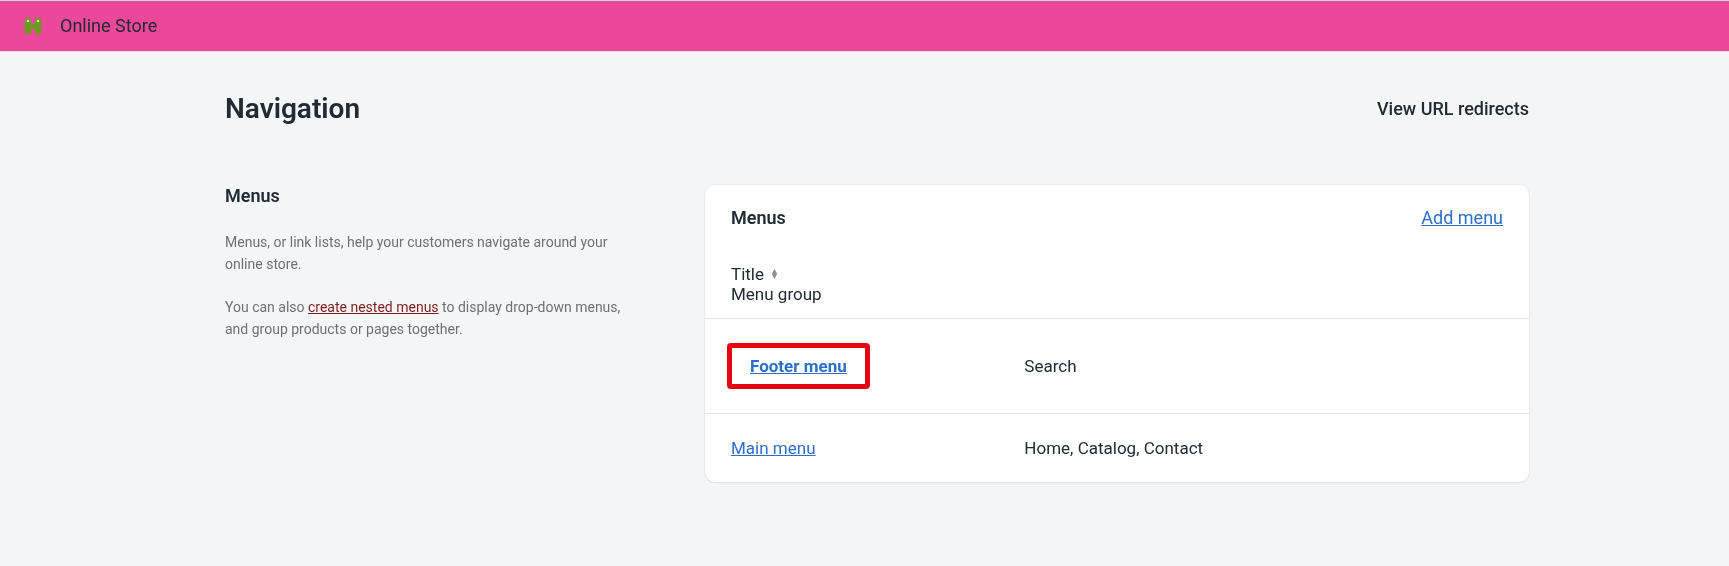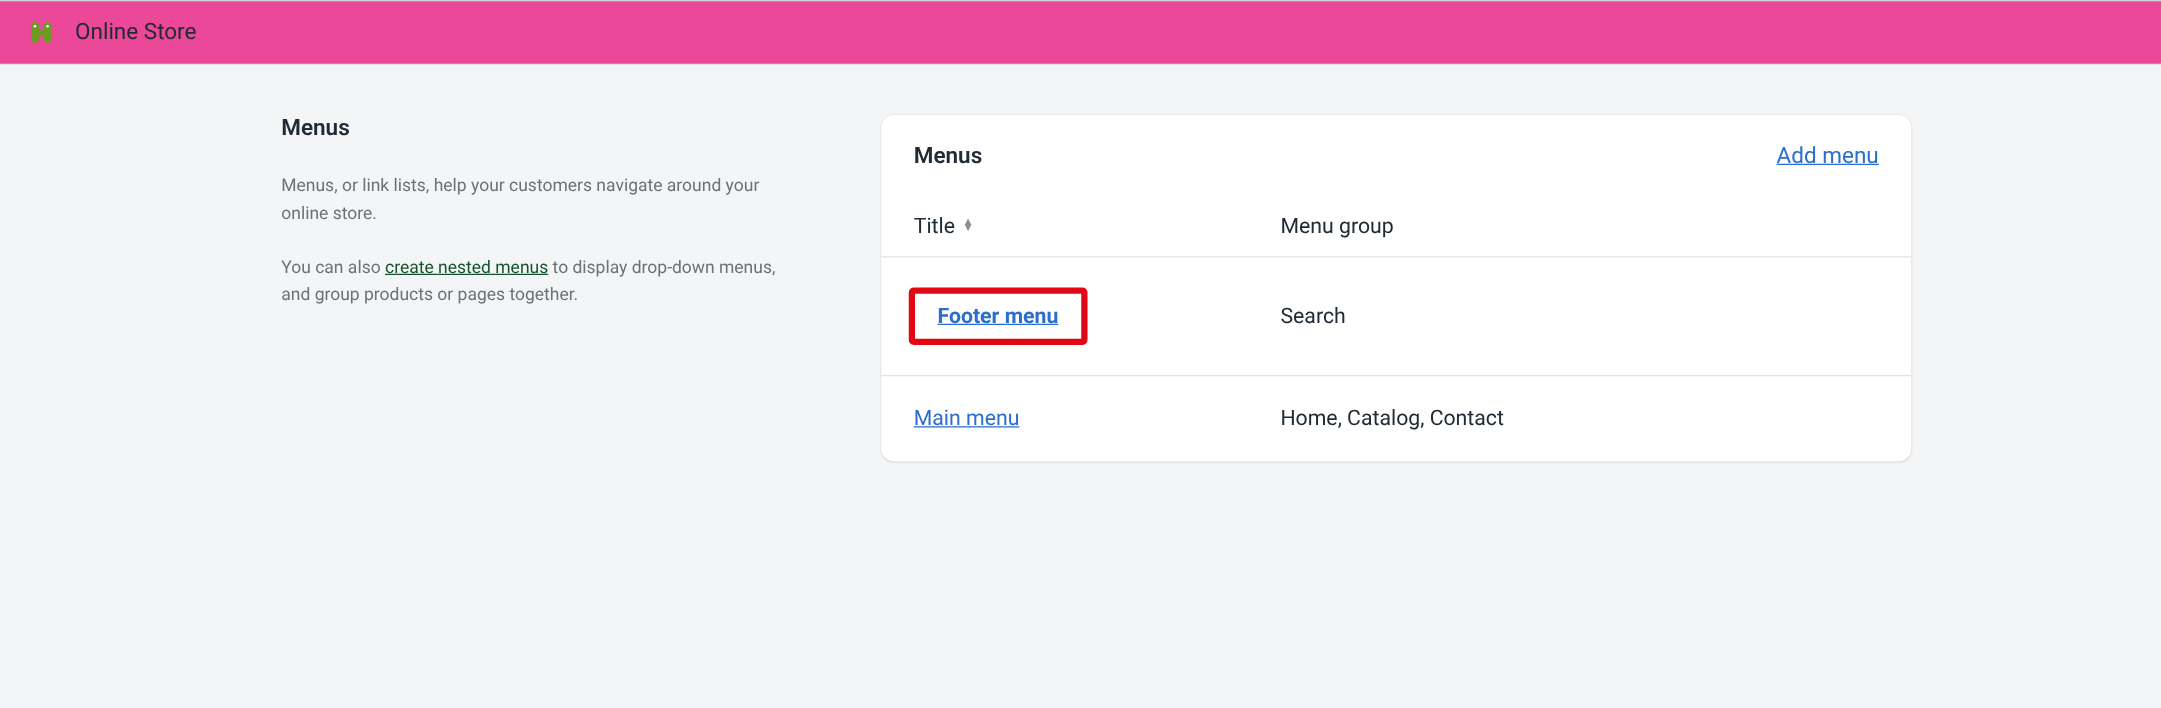--- a/index.html
+++ b/index.html
@@ -61,21 +61,21 @@
       margin-bottom: 26px;
       color: #212b36;
     }
     .sidebar-text {
       font-size: 14px;
       color: #6d7175;
       line-height: 1.55;
       margin-bottom: 22px;
     }
     .sidebar-text a {
-      color: #14532d;
+      color: #7f1d1d;
     }
     .card {
       flex: 1;
       background: #fff;
       border-radius: 10px;
       box-shadow: 0 1px 2px rgba(0,0,0,0.06), 0 0 0 1px rgba(0,0,0,0.03);
       overflow: hidden;
     }
     .card-header {
       display: flex;
@@ -90,20 +90,21 @@
     .add-menu {
       color: #2c6ecb;
       font-size: 18px;
       cursor: pointer;
       text-decoration: underline;
     }
     .table-header {
       display: flex;
       padding: 14px 26px;
       border-bottom: 1px solid #e1e3e5;
+      flex-direction: column;
     }
     .col-title {
       width: 38%;
       display: flex;
       align-items: center;
       gap: 6px;
       font-size: 17px;
       color: #212b36;
     }
     .col-items {
@@ -154,20 +155,24 @@
       <rect x="14" y="3" width="7" height="18" rx="3.5" fill="#6b9b1f"></rect>
       <rect x="3" y="10" width="18" height="5" fill="#6b9b1f"></rect>
       <circle cx="6.5" cy="6.5" r="1.1" fill="#ffffff"></circle>
       <circle cx="17.5" cy="6.5" r="1.1" fill="#ffffff"></circle>
     </svg>
   </span>
   <span class="top-title">Online Store</span>
 </div>
 
 <div class="page-content">
+  <div class="page-header">
+    <h1 class="page-title">Navigation</h1>
+    <span class="redirects-link">View URL redirects</span>
+  </div>
 
   <div class="layout">
     <div class="sidebar">
       <div class="sidebar-heading">Menus</div>
       <p class="sidebar-text">Menus, or link lists, help your customers navigate around your online store.</p>
       <p class="sidebar-text">
         <span>You can also </span><a href="#">create nested menus</a><span> to display drop-down menus, and group products or pages together.</span>
       </p>
     </div>
 

